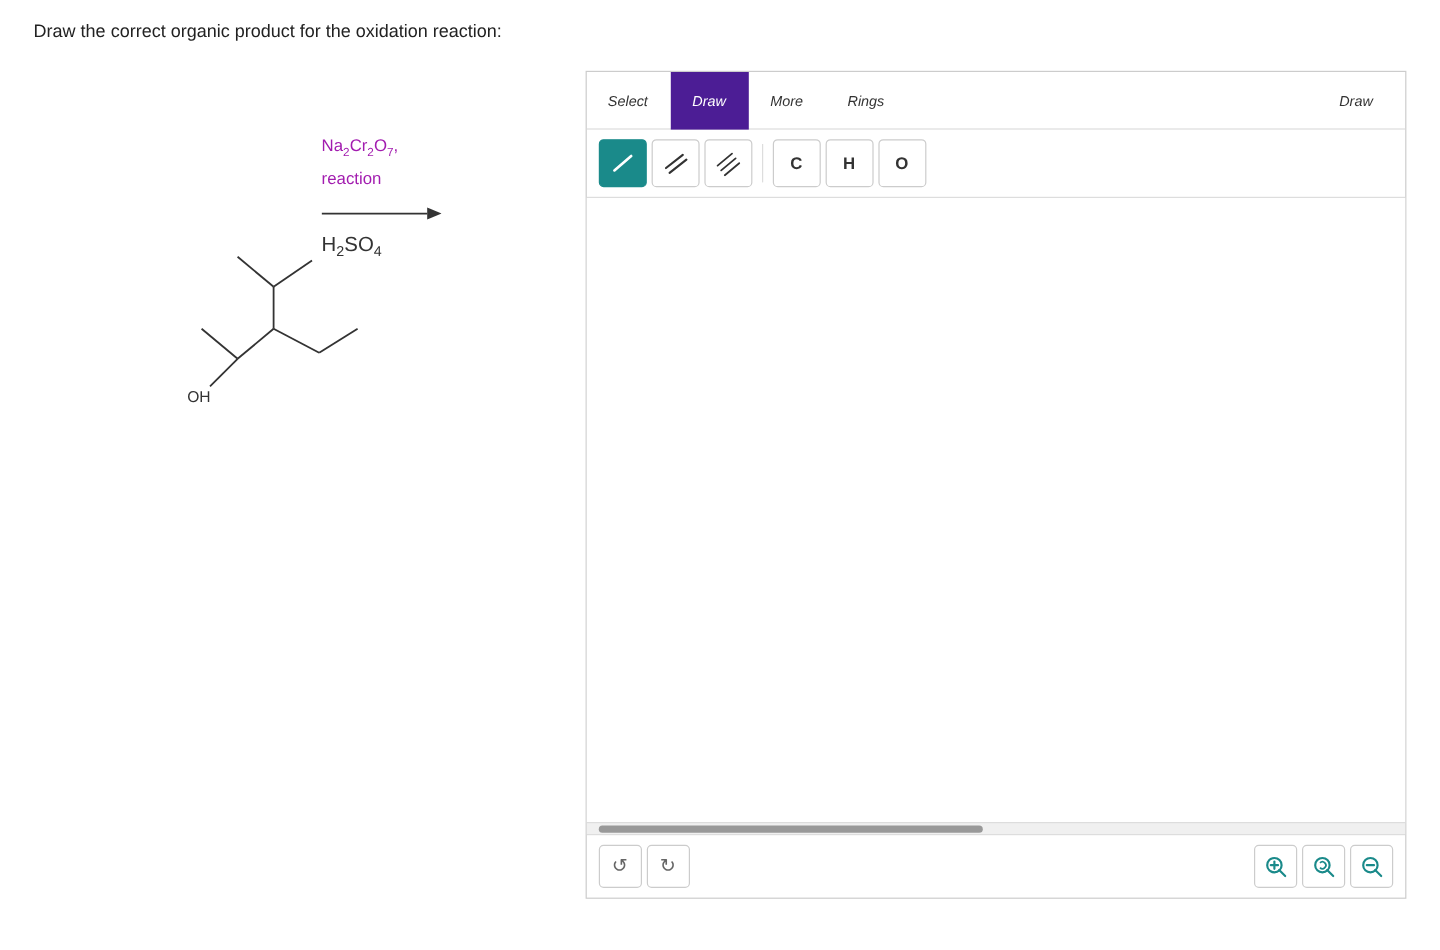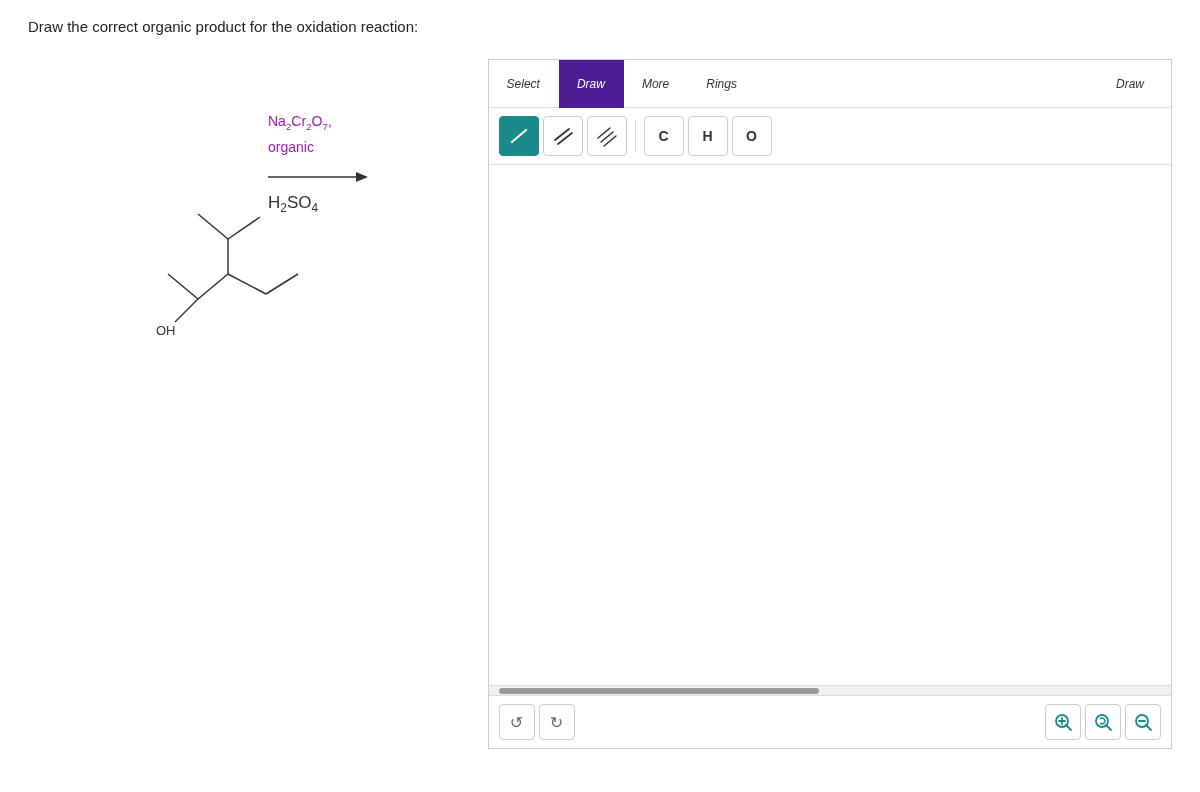--- a/index.html
+++ b/index.html
@@ -243,21 +243,21 @@
 
         <line x1="130" y1="100" x2="100" y2="75" stroke="#333" stroke-width="1.5"></line>
 
         <line x1="130" y1="100" x2="162" y2="78" stroke="#333" stroke-width="1.5"></line>
 
       </svg>
 
       <div style="position:absolute; left:240px; top:50px;">
         <div style="font-family: Arial, sans-serif; font-size:14px; color:#a21caf; line-height:1.8;">
           <div>Na<sub>2</sub>Cr<sub>2</sub>O<sub>7</sub>,</div>
-          <div>organic</div>
+          <div>reaction</div>
         </div>
 
         <div style="display:flex; align-items:center; margin: 6px 0;">
           <svg width="100" height="20" viewBox="0 0 100 20">
             <line x1="0" y1="10" x2="88" y2="10" stroke="#333" stroke-width="1.5"></line>
             <polygon points="88,5 100,10 88,15" fill="#333"></polygon>
           </svg>
         </div>
 
         <div style="font-family: Arial, sans-serif; font-size:17px; color:#333;">

